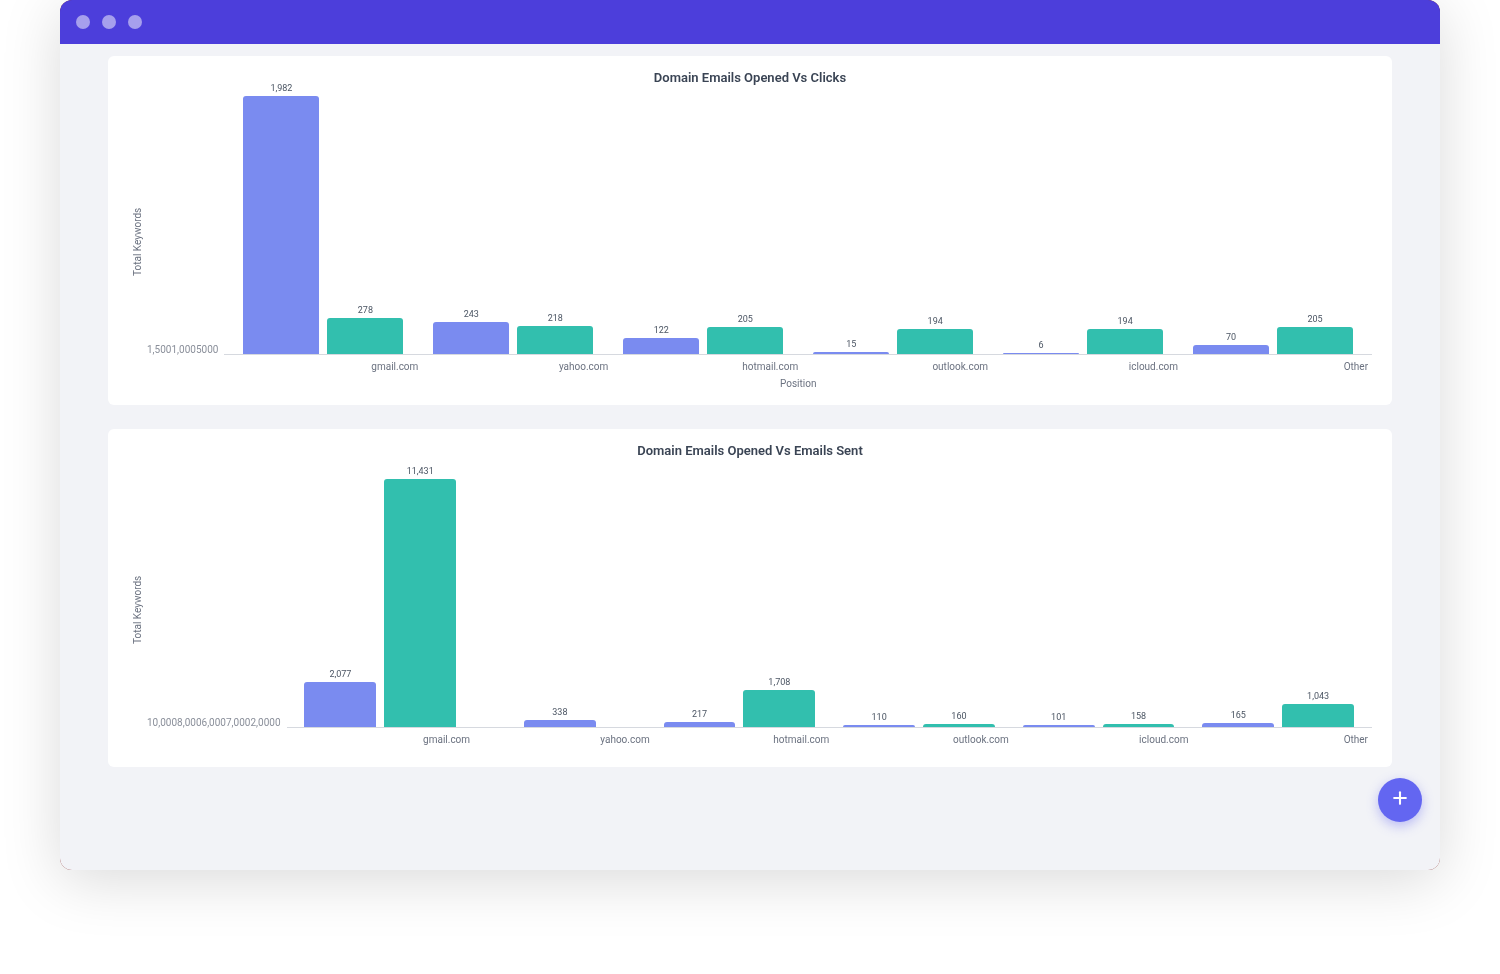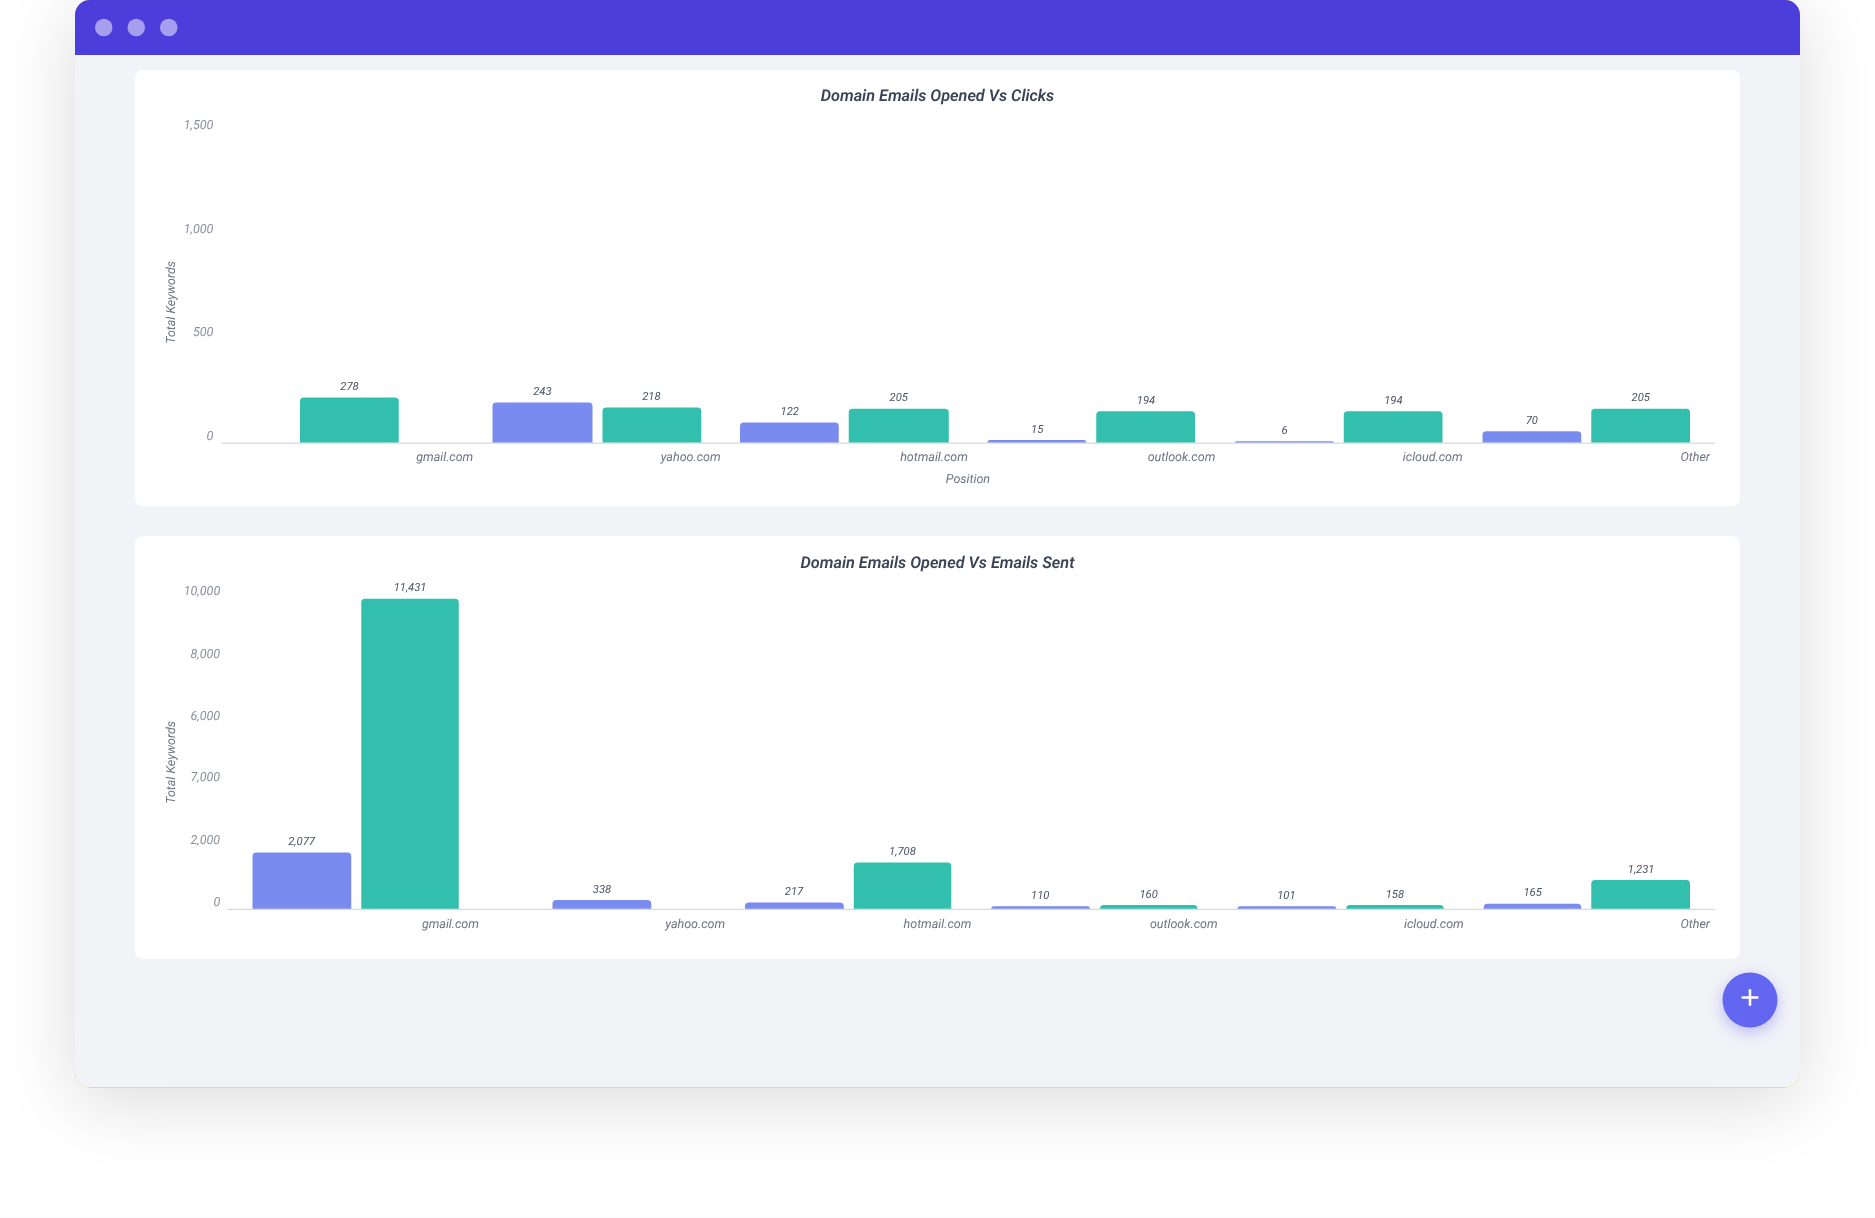--- a/index.html
+++ b/index.html
@@ -7,26 +7,25 @@
       font-family: -apple-system, BlinkMacSystemFont, "Segoe UI", Roboto, Helvetica, Arial, sans-serif;
       background: #ffffff;
       width: 1500px;
       height: 974px;
       position: relative;
     }
     .browser-frame {
       width: 1380px;
       height: 870px;
       margin: 0 auto;
-      background: #eab308;
+      background: #7f1d1d;
       border-radius: 12px;
       overflow: hidden;
       box-shadow: 0 10px 60px rgba(0,0,0,0.15);
       position: relative;
-      font-style: italic;
     }
     .browser-header {
       height: 44px;
       background: #4c3edb;
       display: flex;
       align-items: center;
       padding: 0 16px;
     }
     .traffic-lights {
       display: flex;
@@ -67,21 +66,21 @@
       font-size: 10px;
       color: #6b7280;
       text-align: center;
       padding: 0 4px;
       display: flex;
       align-items: center;
       justify-content: center;
     }
     .y-axis {
       display: flex;
-      flex-direction: column;
+      flex-direction: row;
       justify-content: space-between;
       align-items: flex-end;
       padding-right: 6px;
       font-size: 10px;
       color: #8a8f9a;
     }
     .plot-area {
       flex: 1;
       display: flex;
       flex-direction: column;
@@ -171,20 +170,24 @@
         <div class="y-label">Total Keywords</div>
         <div class="y-axis" id="yaxis-0" style="height: 260px;">
             <div>1,500</div>
             <div>1,000</div>
             <div>500</div>
             <div>0</div>
           </div>
         <div class="plot-area">
           <div class="bars-row" id="bars-0" style="height: 260px;">
               <div class="category-group">
+                <div class="bar-wrap">
+                  <div class="bar-label">1,982</div>
+                  <div class="bar bar-a" style="height: 257.66px;"></div>
+                </div>
                 <div class="bar-wrap">
                   <div class="bar-label">278</div>
                   <div class="bar bar-b" style="height: 36.14px;"></div>
                 </div>
               </div>
               <div class="category-group">
                 <div class="bar-wrap">
                   <div class="bar-label">243</div>
                   <div class="bar bar-a" style="height: 31.59px;"></div>
                 </div>
@@ -306,21 +309,21 @@
                   <div class="bar-label">158</div>
                   <div class="bar bar-b" style="height: 3.42333px;"></div>
                 </div>
               </div>
               <div class="category-group">
                 <div class="bar-wrap">
                   <div class="bar-label">165</div>
                   <div class="bar bar-a" style="height: 3.575px;"></div>
                 </div>
                 <div class="bar-wrap">
-                  <div class="bar-label">1,231</div>
+                  <div class="bar-label">1,043</div>
                   <div class="bar bar-b" style="height: 22.5983px;"></div>
                 </div>
               </div>
             </div>
           <div class="x-labels" id="xlabels-1">
               <div>gmail.com</div>
               <div>yahoo.com</div>
               <div>hotmail.com</div>
               <div>outlook.com</div>
               <div>icloud.com</div>

